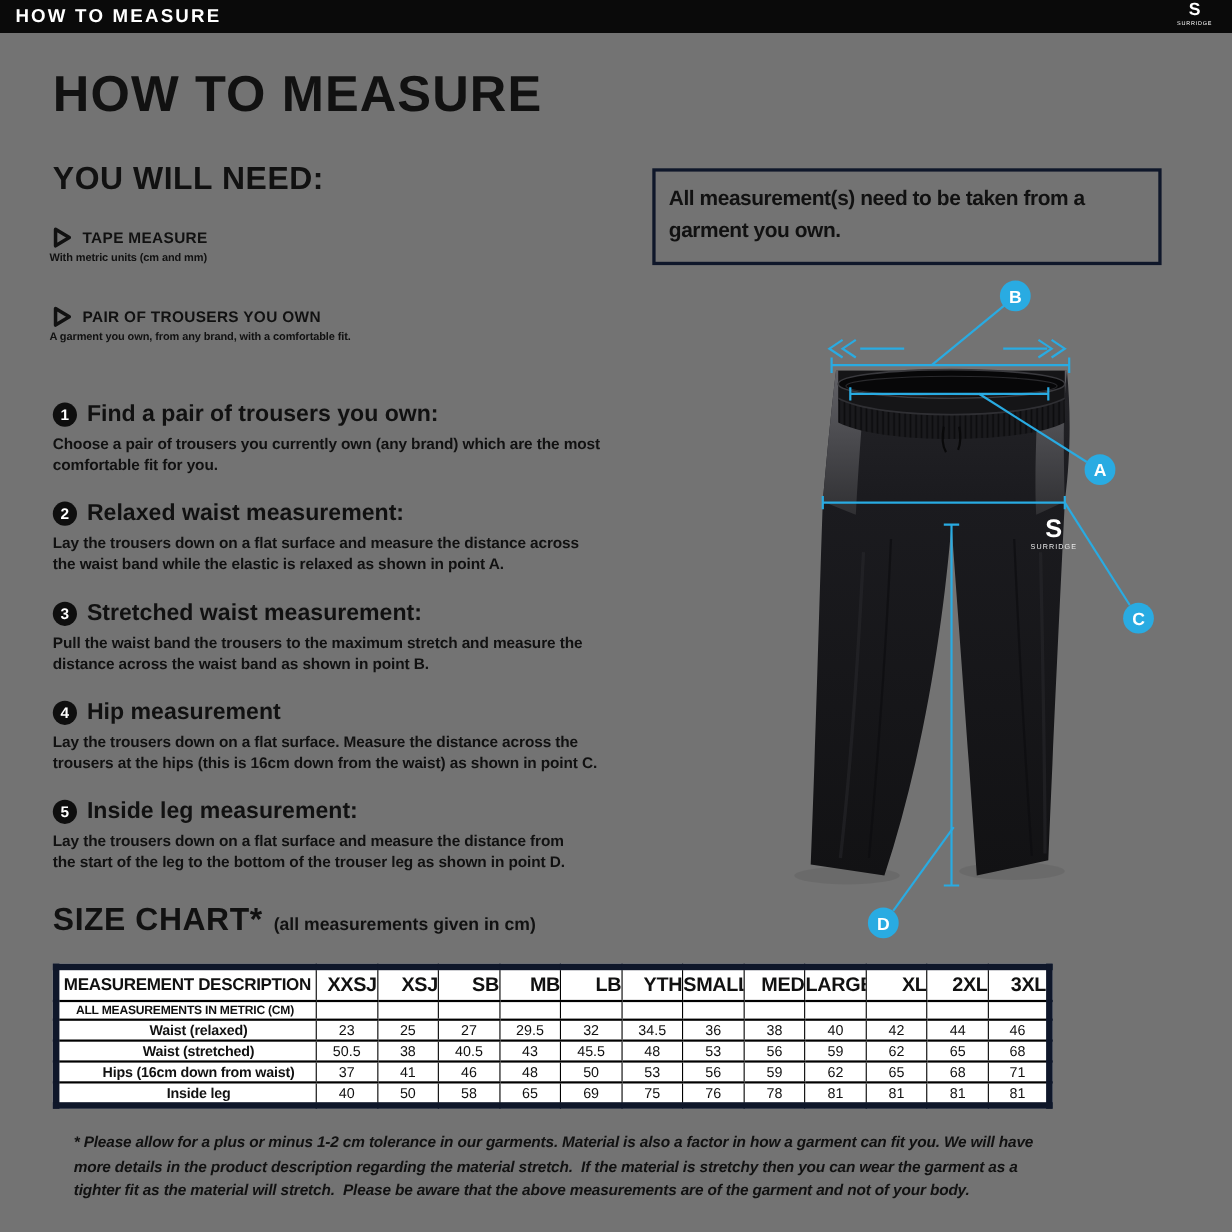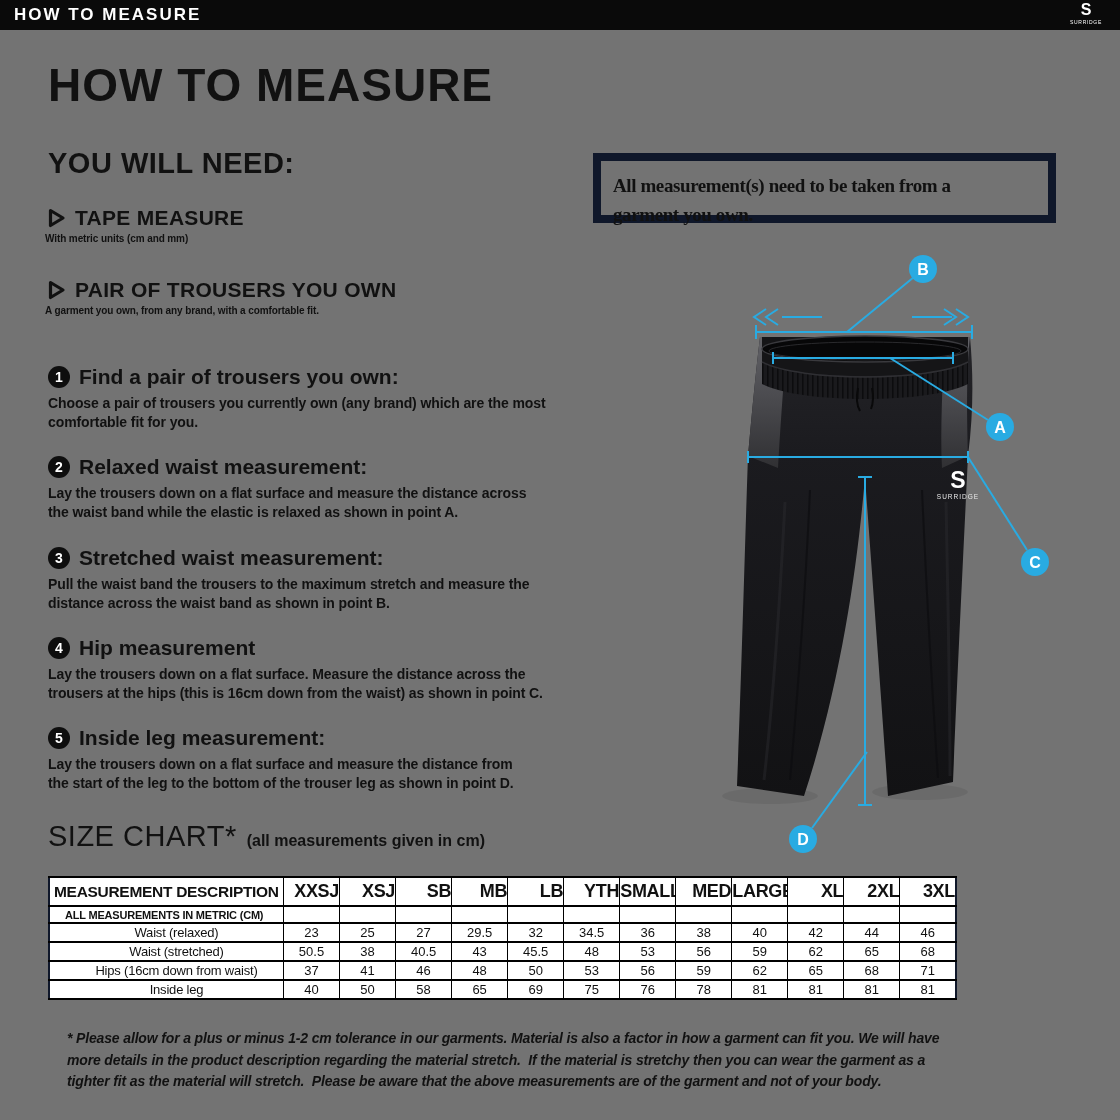--- a/index.html
+++ b/index.html
@@ -11,48 +11,48 @@
                 font-size:17px;font-weight:700;letter-spacing:2px;}
   .brand{position:absolute;right:8px;top:2px;width:52px;text-align:center;color:#fff;}
   .brand .mark{display:block;font-size:16px;font-weight:700;line-height:16px;}
   .brand .word{display:block;font-size:5px;letter-spacing:.7px;margin-top:1px;}
   
   .h1{position:absolute;left:48px;top:60px;font-size:46px;font-weight:700;letter-spacing:1px;line-height:50px;}
   .h2-need{position:absolute;left:48px;top:147px;font-size:29px;font-weight:700;letter-spacing:.5px;}
   
   .need-item{position:absolute;left:48px;}
   .need-item.tape{top:206px;} .need-item.trousers{top:278px;}
-  .item-title{display:flex;align-items:center;gap:9px;font-size:21px;font-weight:700;letter-spacing:.3px;}
+  .item-title{display:flex;align-items:center;gap:9px;font-size:14px;font-weight:700;letter-spacing:.3px;}
   .item-sub{margin-top:3px;font-size:10px;font-weight:700;letter-spacing:-.1px;margin-left:-3px;}
   
-  .note-box{position:absolute;left:593px;top:153px;width:463px;height:70px;box-sizing:border-box;
-            border:8px solid #0f172a;padding:10px 12px;font-size:19px;line-height:29px;font-weight:700;
-            letter-spacing:-.4px;white-space:pre-line;font-family:Liberation Serif, serif;}
+  .note-box{position:absolute;left:593px;top:153px;width:463px;height:88px;box-sizing:border-box;
+            border:3px solid #0f172a;padding:10px 12px;font-size:19px;line-height:29px;font-weight:700;
+            letter-spacing:-.4px;white-space:pre-line;}
   
   .steps{position:absolute;left:48px;top:365px;width:660px;height:455px;}
   .step{position:absolute;left:0;}
   .step-head{display:flex;align-items:center;gap:9px;}
   .badge{width:22px;height:22px;border-radius:50%;background:#0e0e0e;color:#fff;font-size:14px;
          font-weight:700;display:flex;align-items:center;justify-content:center;flex:0 0 22px;}
   .step-title{font-size:21px;font-weight:700;}
   .step-body{margin-top:5px;font-size:14px;line-height:19px;font-weight:700;letter-spacing:-.1px;
              white-space:pre-line;width:648px;}
   
   .sc-head{position:absolute;left:48px;top:820px;display:flex;align-items:baseline;gap:10px;}
-  .sc-title{font-size:29px;font-weight:400;letter-spacing:.5px;}
+  .sc-title{font-size:29px;font-weight:700;letter-spacing:.5px;}
   .sc-sub{font-size:16px;font-weight:700;}
   table.size{position:absolute;left:48px;top:876px;width:909px;border-collapse:collapse;
-             table-layout:fixed;border:2px solid #0f172a;background:#fff;}
+             table-layout:fixed;border:6px solid #0f172a;background:#fff;}
   table.size th,table.size td{border-left:1px solid #000;border-right:1px solid #000;
              border-top:2px solid #000;border-bottom:2px solid #000;padding:0;overflow:hidden;}
   table.size th{height:27px;font-size:18px;font-weight:700;letter-spacing:-.3px;text-align:right;}
   table.size th.desc{width:229px;text-align:left;padding-left:4px;font-size:15.5px;}
   table.size tr.metric td{height:15px;font-size:11px;font-weight:700;text-align:left;padding-left:15px;letter-spacing:-.2px;}
   table.size tr.data td{height:17px;font-size:13px;text-align:center;}
-  table.size td.label{text-align:left;padding-left:20px;letter-spacing:-.2px;}
+  table.size td.label{text-align:left;padding-left:20px;letter-spacing:-.2px;font-weight:bold;}
   
   .footnote{position:absolute;left:48px;top:1028px;width:1066px;font-size:14px;line-height:21.5px;
             font-weight:700;font-style:italic;letter-spacing:-.15px;white-space:pre-wrap;margin-left:19px;}
   
   .diagram{position:absolute;left:690px;top:240px;width:420px;height:630px;}
   .diagram text{font-family:"Liberation Sans","DejaVu Sans",sans-serif;}
 </style>
 </head>
 <body>
 

